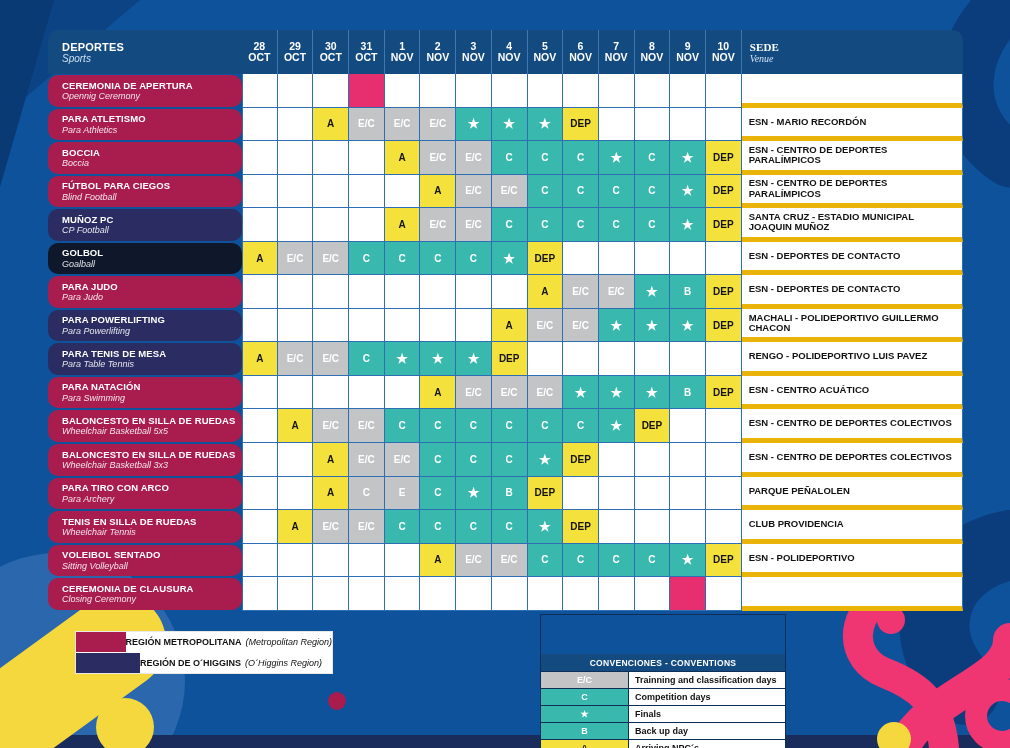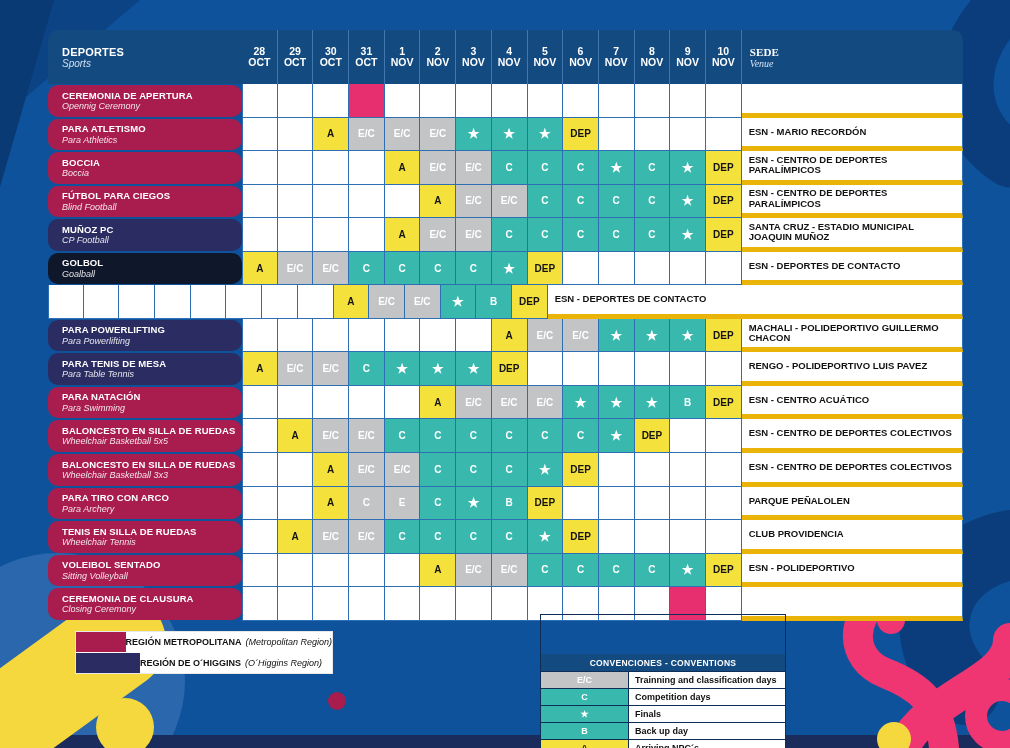--- a/index.html
+++ b/index.html
@@ -11,21 +11,21 @@
   .lightcircle{left:-70px;top:553px;width:255px;height:255px;border-radius:50%;background:#2a67ac;z-index:0;}
   .bottomstrip{left:0;bottom:0;width:1010px;height:13px;background:#192c5c;z-index:1;}
   .swirlsvg{left:0;top:0;z-index:2;}
   .yellowblob{left:-35px;top:628px;width:212px;height:96px;border-radius:50px;background:#f5d73e;transform:rotate(-36deg);z-index:2;}
   .yellowdot1{left:96px;top:698px;width:58px;height:58px;border-radius:50%;background:#f5d73e;z-index:2;}
   .yellowdot2{left:877px;top:722px;width:34px;height:34px;border-radius:50%;background:#f5d73e;z-index:2;}
   .creddot{left:328px;top:692px;width:18px;height:18px;border-radius:50%;background:#a81d4e;z-index:2;}
 
   
   .sched{position:absolute;left:48px;top:30px;width:915px;z-index:3;}
-  .hrow{display:flex;height:54px;}
+  .hrow{display:flex;height:44px;}
   .h-lbl{width:194px;background:#134a80;border-radius:10px 0 0 0;color:#fff;display:flex;flex-direction:column;justify-content:center;padding-left:14px;box-sizing:border-box;}
   .h-lbl .t, .h-ven .t{font-size:11px;font-weight:bold;letter-spacing:.2px;}
   .h-lbl .s, .h-ven .s{font-size:10px;font-style:italic;color:#cfe0f2;}
   .h-date{width:35.7px;background:#134a80;color:#fff;display:flex;flex-direction:column;align-items:center;justify-content:center;font-weight:bold;font-size:10.5px;line-height:11px;border-right:1px solid #3f77ae;box-sizing:border-box;}
   .h-ven{flex:1;background:#134a80;border-radius:0 10px 0 0;color:#fff;display:flex;flex-direction:column;justify-content:center;padding-left:8px;box-sizing:border-box;font-family:Liberation Serif, serif;}
   .row{display:flex;height:33.56px;}
   .lbl{width:194px;box-sizing:border-box;padding:1px 0;}
   .pill{height:100%;border-radius:10px;color:#fff;display:flex;flex-direction:column;justify-content:center;padding-left:14px;box-sizing:border-box;}
   .pill .n{font-size:9.5px;font-weight:bold;letter-spacing:.1px;line-height:10.5px;}
   .pill .e{font-size:9px;font-style:italic;color:rgba(255,255,255,.88);line-height:10px;}
@@ -368,20 +368,26 @@
             <span>DEP</span>
           </div>
           <div class="cell"></div>
           <div class="cell"></div>
           <div class="cell"></div>
           <div class="cell"></div>
           <div class="cell"></div>
           <div class="venue">ESN - DEPORTES DE CONTACTO</div>
         </div>
         <div class="row">
+          <div class="lbl">
+            <div class="pill" style="background: rgb(168, 29, 78);">
+              <div class="n">PARA JUDO</div>
+              <div class="e">Para Judo</div>
+            </div>
+          </div>
           <div class="cell first"></div>
           <div class="cell"></div>
           <div class="cell"></div>
           <div class="cell"></div>
           <div class="cell"></div>
           <div class="cell"></div>
           <div class="cell"></div>
           <div class="cell"></div>
           <div class="cell" style="background: rgb(244, 225, 60); color: rgb(20, 20, 20);">
             <span>A</span>

